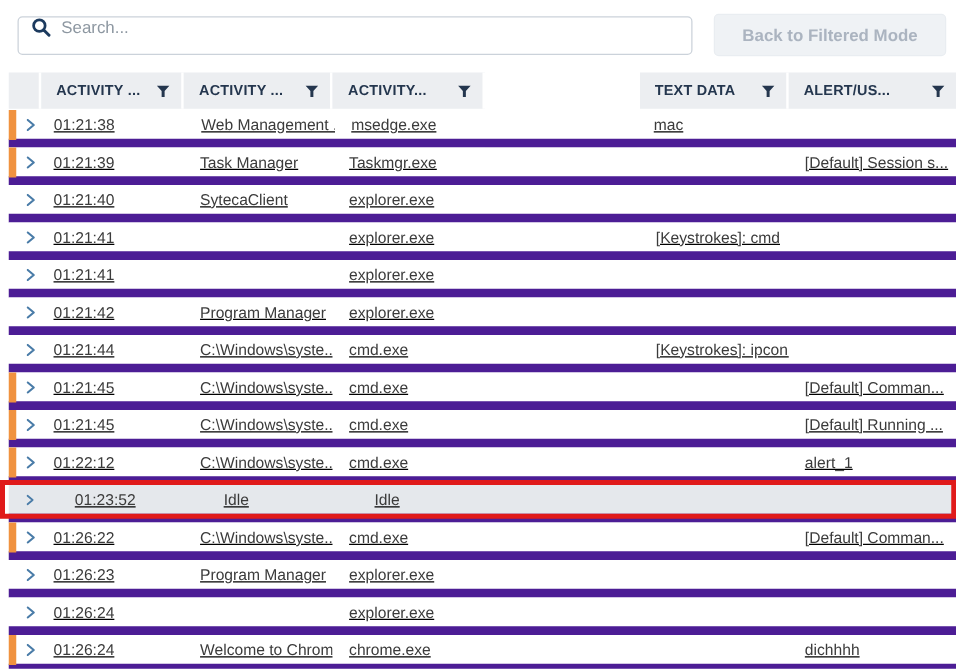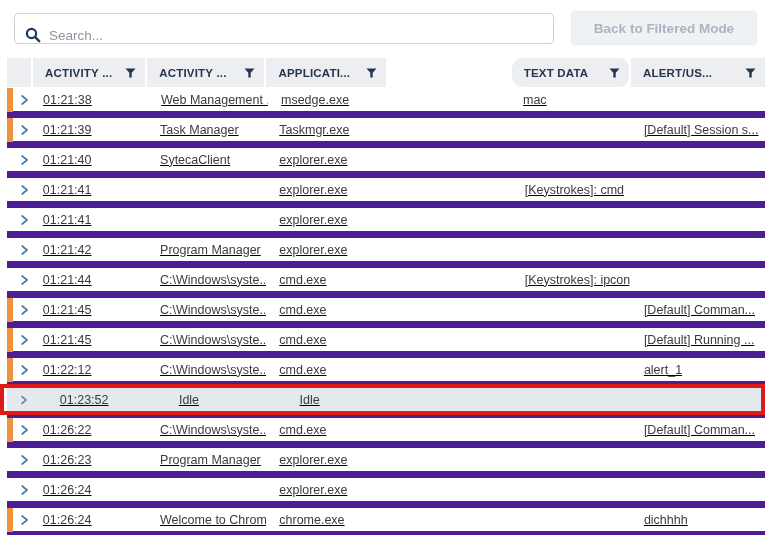--- a/index.html
+++ b/index.html
@@ -3,21 +3,21 @@
 <meta charset="utf-8">
 <style>
   * { margin:0; padding:0; box-sizing:border-box; }
   html,body { width:765px; height:535px; overflow:hidden; background:#ffffff;
     font-family:"Liberation Sans","DejaVu Sans",sans-serif; }
 
   
   .topbar { position:relative; height:58px; background:#ffffff; }
   .search-box { position:absolute; left:14px; top:13px; width:540px; height:31px;
     border:1px solid #cbd2da; border-radius:4px; background:#fff;
-    display:flex; align-items:flex-end; }
+    display:flex; align-items:flex-start; }
   .search-box svg { margin-left:10px; flex:0 0 auto; }
   .search-box input { flex:1; border:none; outline:none; background:transparent;
     font-family:inherit; font-size:13.5px; color:#333; padding:0 8px; }
   .search-box input::placeholder { color:#8d97a1; }
   .back-btn { position:absolute; right:8px; top:11px; width:186px; height:34px;
     background:#eff2f5; border:1px solid #e9edf1; border-radius:4px;
     color:#abb4c0; font-family:inherit; font-weight:700; font-size:13.5px; }
 
   
   .table { position:relative; margin-left:7px; width:758px; }
@@ -28,21 +28,21 @@
     padding:0 9px 0 12px; white-space:nowrap; overflow:hidden; }
   .hcell:last-child { border-right:none; }
   .hcell .lbl { overflow:hidden; text-overflow:clip; }
   .hcell svg { flex:0 0 auto; margin-left:4px; }
 
   .c-exp  { width:26px; }
   .c-time { width:115px; }
   .c-name { width:120px; }
   .c-app  { width:122px; }
   .c-url  { width:125px;margin-top:35px; }
-  .c-text { width:120px;border-radius:11px; }
+  .c-text { width:120px; }
   .c-alert{ width:135px; }
 
   .row { position:relative; display:flex; height:30px;
     border-bottom:7px solid #4c1d95; background:#fff;text-decoration:underline; }
   .cell { display:flex; align-items:center; font-size:12.5px; color:#3b3b3b;
     padding-left:13px; white-space:nowrap; overflow:hidden; }
   .row .c-exp { padding-left:0; justify-content:flex-start; }
   .row .c-exp svg { margin-left:14px; }
   .row .c-time { padding-left:10px; }
 
@@ -78,21 +78,21 @@
           <path d="M0.5 0.5 H10.5 L6.7 4.7 V9.5 H4.3 V4.7 Z" fill="#24364e"></path>
         </svg>
     </div>
     <div class="hcell c-name">
       <span class="lbl">ACTIVITY ...</span>
       <svg width="11" height="10" viewBox="0 0 11 10">
           <path d="M0.5 0.5 H10.5 L6.7 4.7 V9.5 H4.3 V4.7 Z" fill="#24364e"></path>
         </svg>
     </div>
     <div class="hcell c-app">
-      <span class="lbl">APPLICATI...</span>
+      <span class="lbl">ACTIVITY...</span>
       <svg width="11" height="10" viewBox="0 0 11 10">
           <path d="M0.5 0.5 H10.5 L6.7 4.7 V9.5 H4.3 V4.7 Z" fill="#24364e"></path>
         </svg>
     </div>
     <div class="hcell c-url">
       <span class="lbl">URL</span>
       <svg width="11" height="10" viewBox="0 0 11 10">
           <path d="M0.5 0.5 H10.5 L6.7 4.7 V9.5 H4.3 V4.7 Z" fill="#24364e"></path>
         </svg>
     </div>

